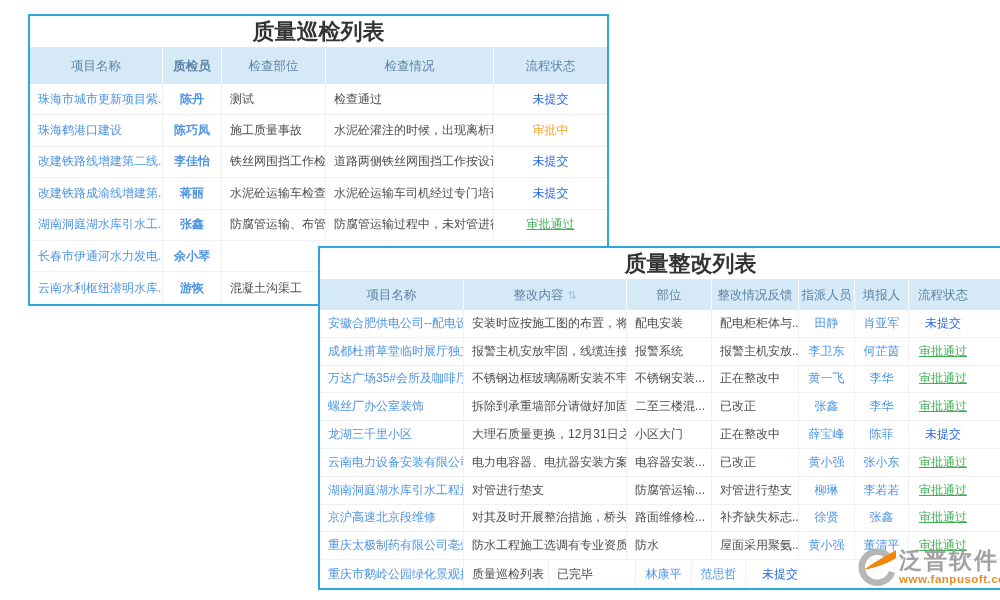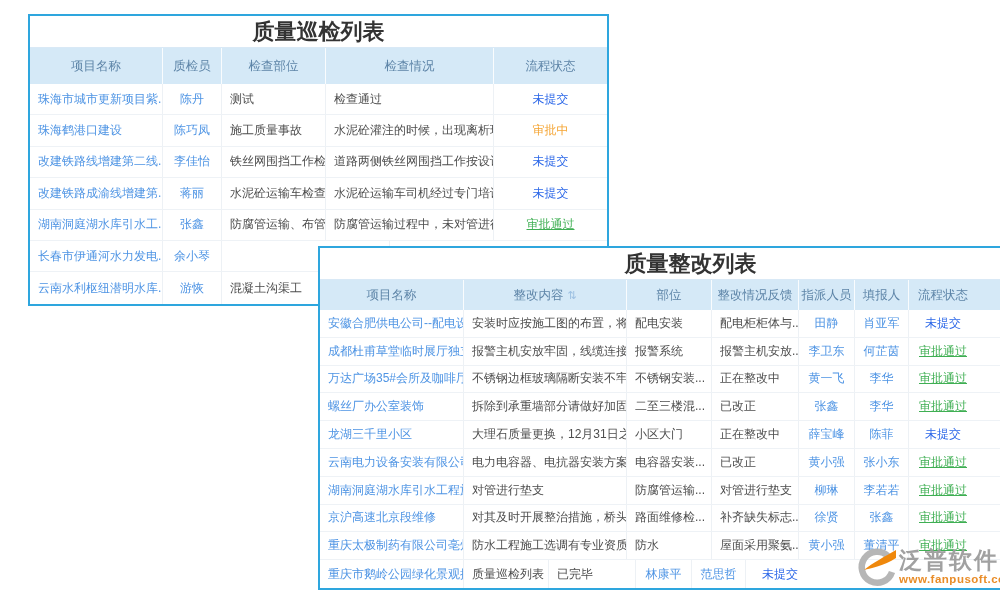--- a/index.html
+++ b/index.html
@@ -49,21 +49,21 @@
     overflow:hidden; white-space:nowrap;
   }
   .cell:last-child { border-right:none; }
   .al { justify-content:flex-start; }
   .ac { justify-content:center; }
   .link { color:var(--link_blue,#4e94e4); cursor:pointer; }
   .st-blue   { color:var(--status_blue,#2d68e8); }
   .st-orange { color:var(--status_orange,#f5a431); }
   .st-green  { color:var(--status_green,#3faf53); text-decoration:underline; cursor:pointer; }
   
-  .t1 .c0{width:133px;flex:none;} .t1 .c1{width:59px;flex:none;}
+  .t1 .c0{width:133px;flex:none;} .t1 .c1{width:59px;flex:none;font-weight:bold;}
   .t1 .c2{width:104px;flex:none;} .t1 .c3{width:168px;flex:none;}
   .t1 .c4{width:113px;flex:none;}
   
   .t2 .c0{width:144px;flex:none;} .t2 .c1{width:163px;flex:none;}
   .t2 .c2{width:85px;flex:none;}  .t2 .c3{width:87px;flex:none;}
   .t2 .c4{width:56px;flex:none;}  .t2 .c5{width:54px;flex:none;}
   .t2 .c6{width:68px;flex:none;}
   
   .logo {
     position:absolute; left:855px; top:547px; z-index:3;

